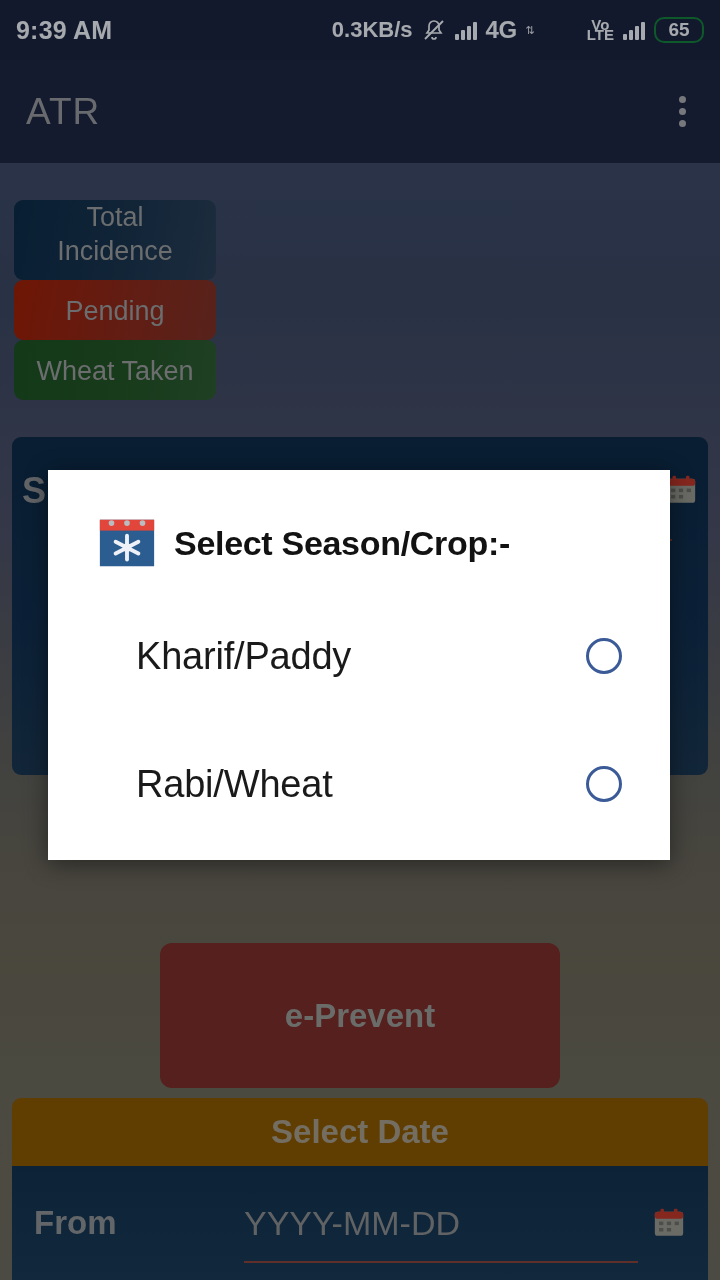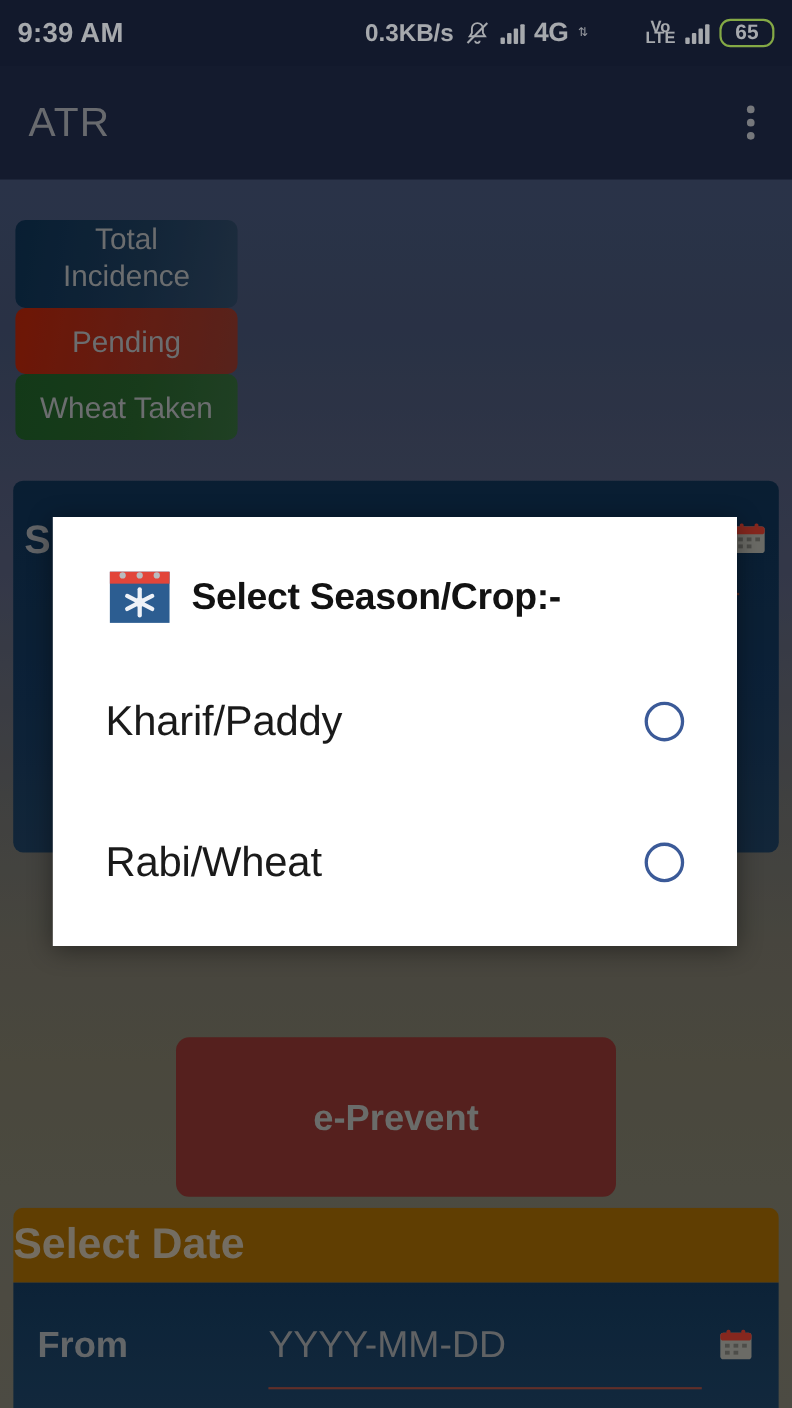--- a/index.html
+++ b/index.html
@@ -47,21 +47,21 @@
   .bars i:nth-child(4){height:18px}
 
   .g4 { font-size:24px; font-weight:bold; letter-spacing:-0.5px; }
   .arrows { font-size:11px; line-height:1; opacity:.9; }
   .volte {
     font-size:15px; font-weight:bold; line-height:10px;
     text-align:center;
     margin-left:43px;
   }
   .battery {
-    border:2px solid #bef264;
+    border:2px solid #15803d;
     border-radius:10px;
     min-width:50px; height:26px;
     display:flex; align-items:center; justify-content:center;
     font-size:19px; font-weight:bold;
     padding:0 6px;
   }
 
   
   .app-bar {
     position:absolute; top:60px; left:0;
@@ -166,23 +166,23 @@
   .date-panel {
     position:absolute; top:1098px; left:12px;
     width:696px; height:182px;
     border-radius:9px 9px 0 0;
     overflow:hidden;
     z-index:2;
   }
   .date-header {
     height:68px;
     background:#8a5a04;
-    display:flex; align-items:center; justify-content:flex-start;
+    display:flex; align-items:center; justify-content:center;
     color:#a79d8c;
-    font-size:39px; font-weight:bold;
+    font-size:33px; font-weight:bold;
   }
   .date-row {
     height:114px;
     background:linear-gradient(180deg,#123250 0%,#1a3a57 100%);
     display:flex; align-items:center;
     padding:0 22px;
     position:relative;
   }
   .date-from-label {
     color:#8f9295;
@@ -233,20 +233,21 @@
     font-weight:bold;
     letter-spacing:-0.3px;
   }
   .cal-icon-lg {
     width:62px; height:62px;
     display:block;
     flex:none;
   }
   .options {
     margin-top:18px;
+    margin-left:40px;
   }
   .option-row {
     height:128px;
     display:flex; align-items:center;
     padding:0 48px;
   }
   .option-label {
     color:#1a1a1a;
     font-size:38px;
     letter-spacing:-0.2px;

